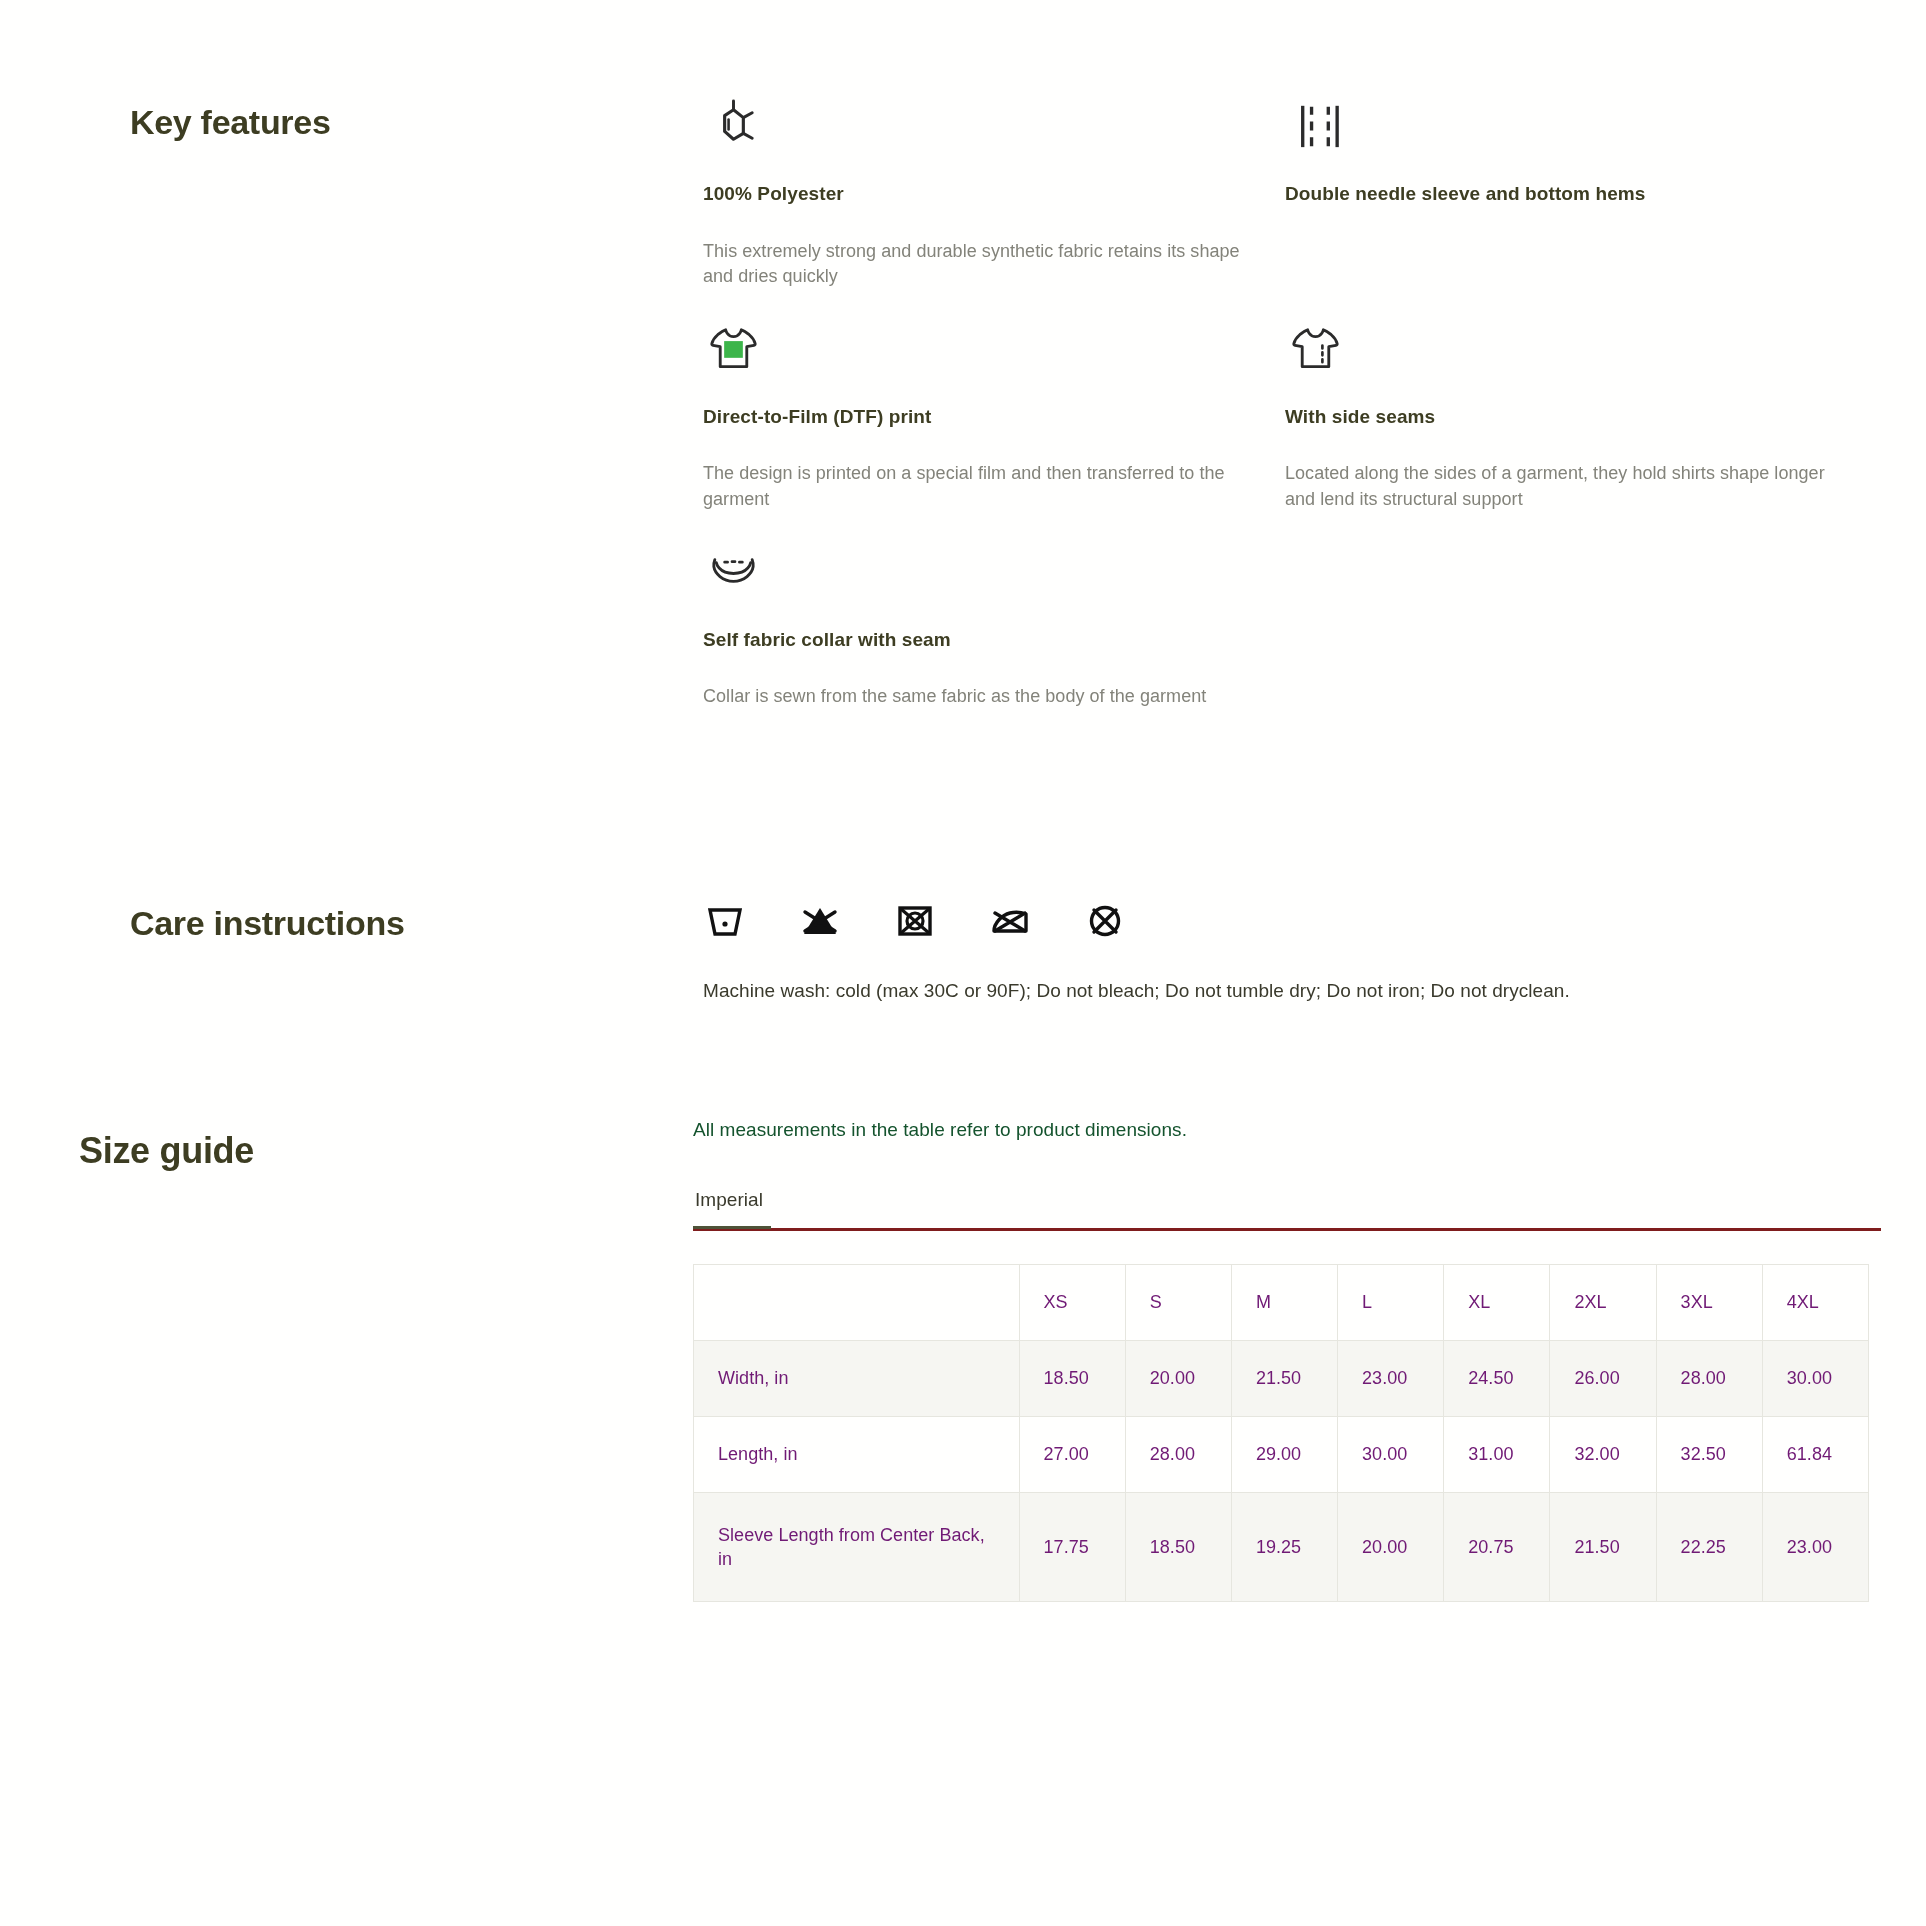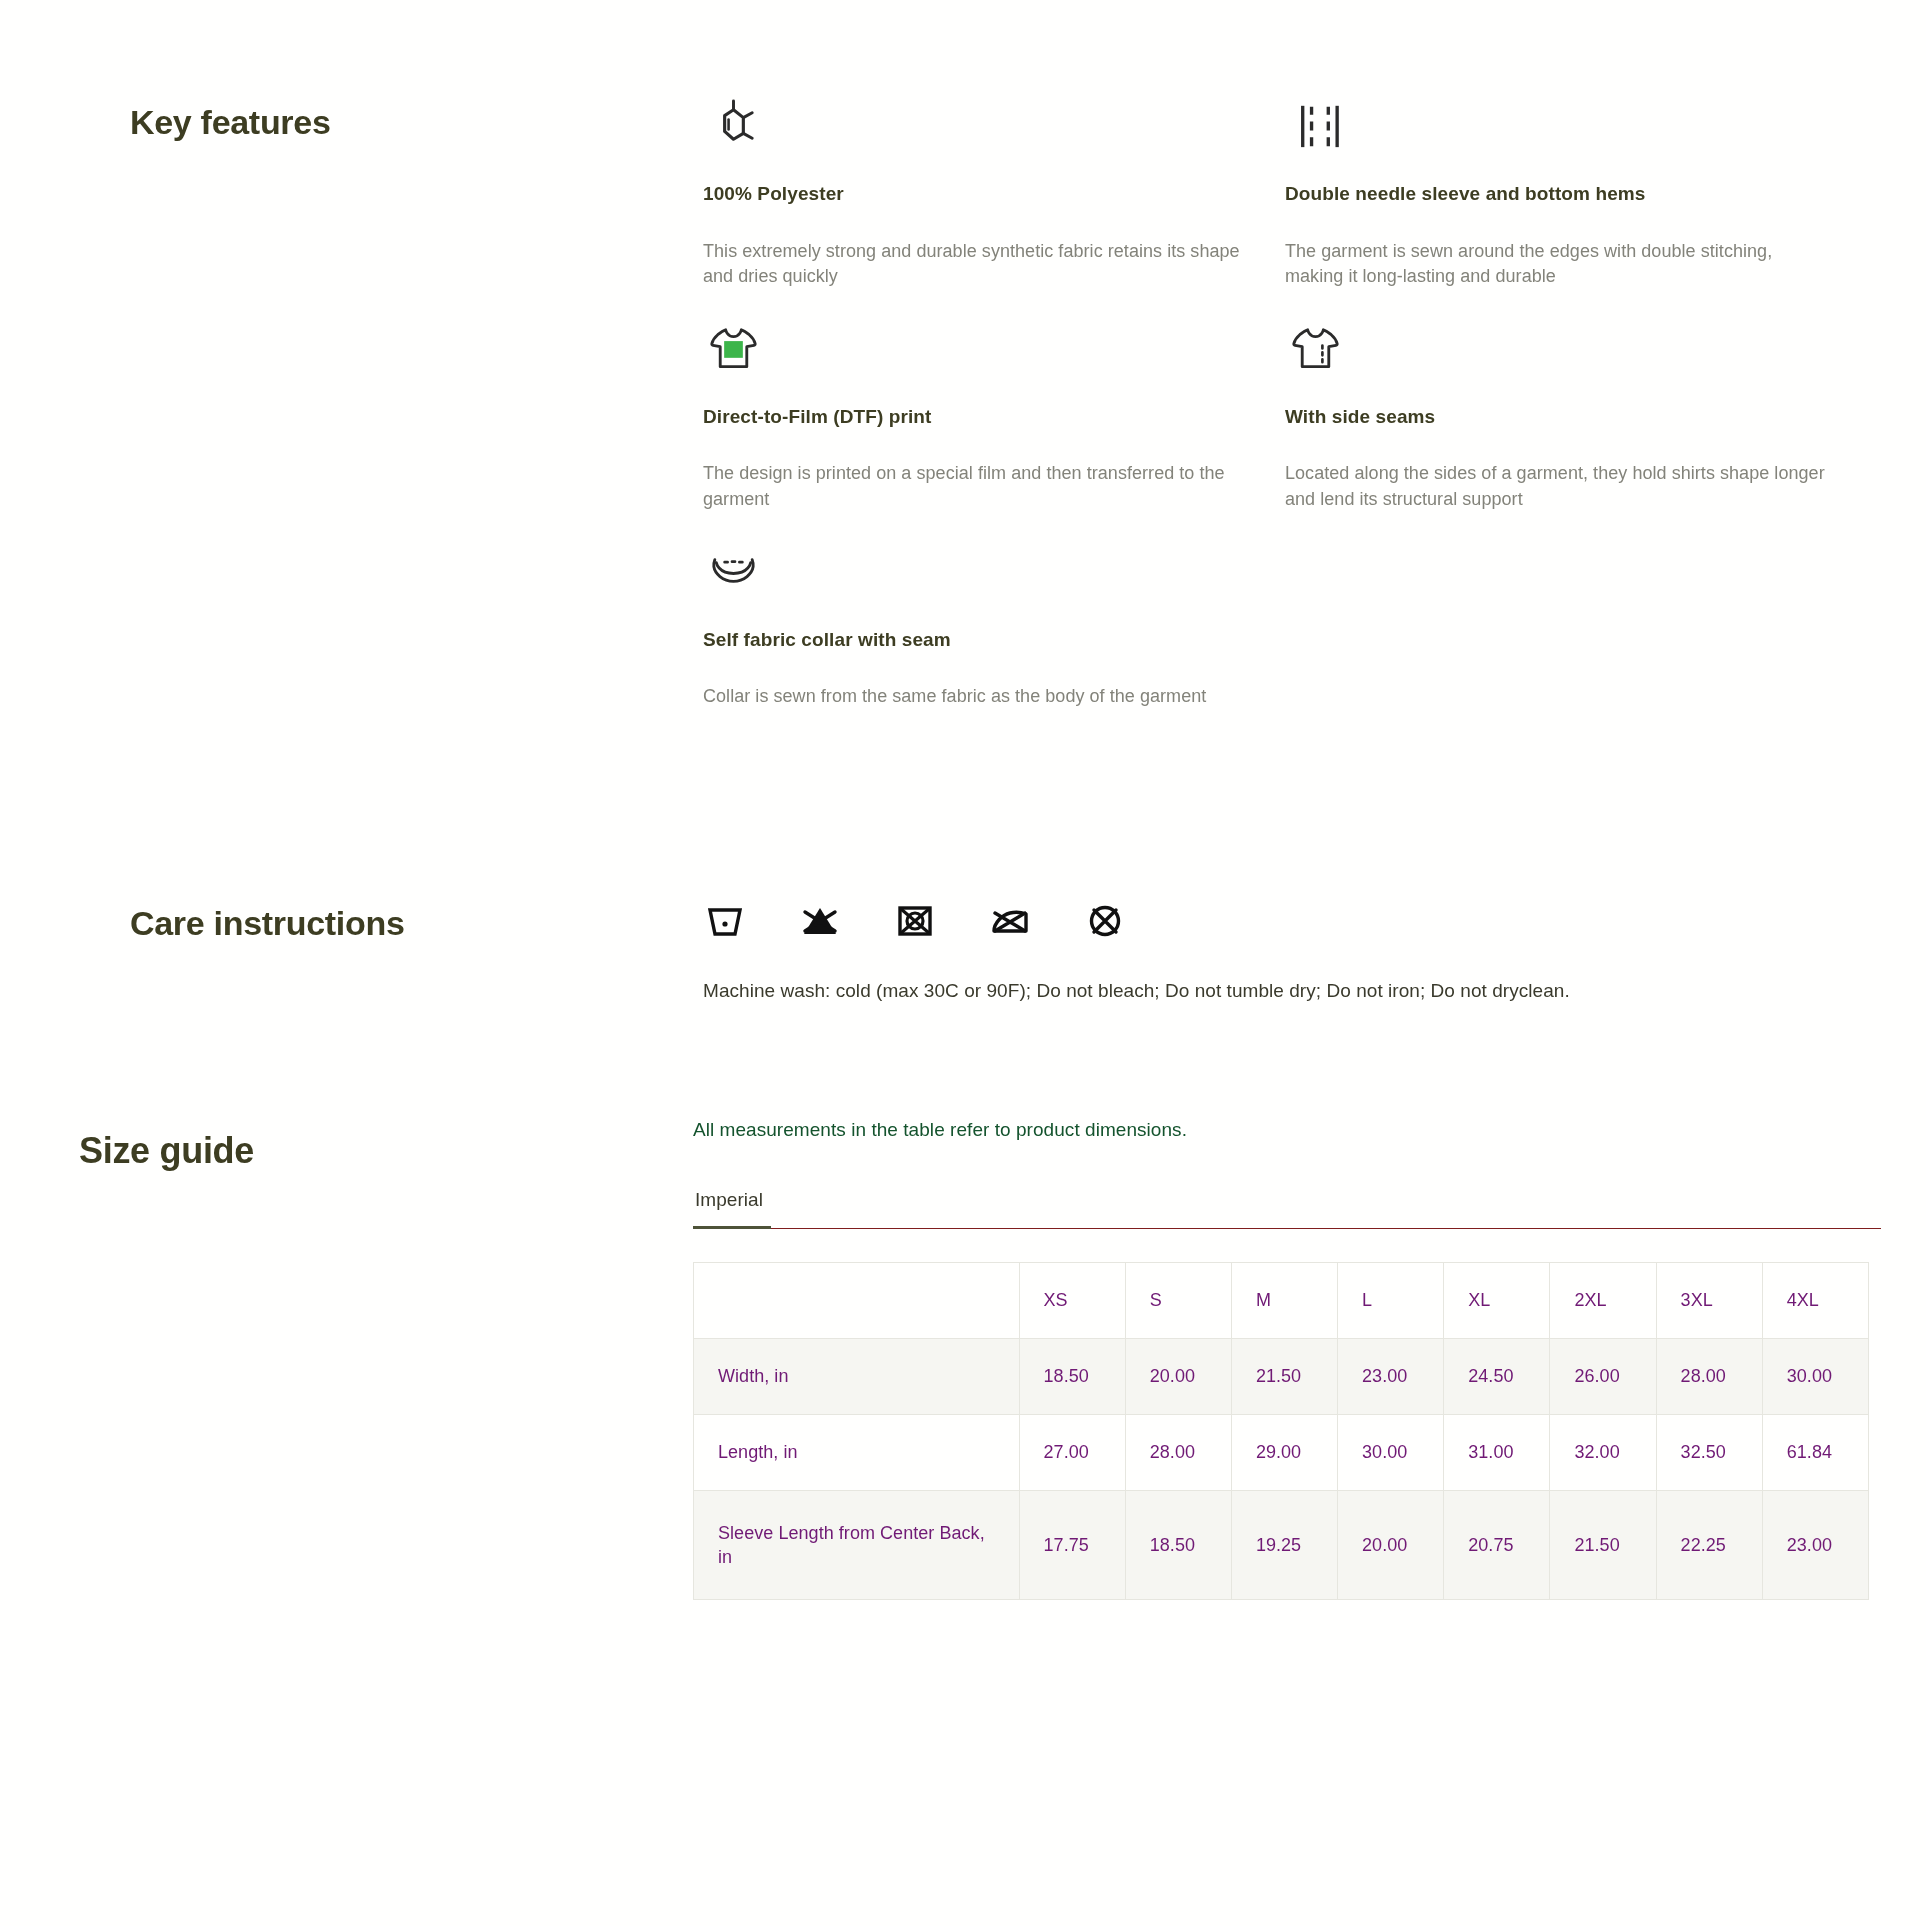--- a/index.html
+++ b/index.html
@@ -131,21 +131,21 @@
     width: 1188px;
   }
   .size-note {
     font-size: 19px;
     color: #14532d;
     margin-bottom: 48px;
     letter-spacing: 0.05px;
   }
   .tabs {
     display: flex;
-    border-bottom: 1px solid #7f1d1d;
+    border-bottom: 3px solid #7f1d1d;
     margin-bottom: 33px;
   }
   .tab {
     font-size: 19px;
     color: #3a3a2c;
     padding: 0 8px 15px 2px;
     margin-bottom: -1px;
     cursor: pointer;
     letter-spacing: 0.05px;
   }
@@ -208,21 +208,20 @@
       <div class="feature">
         <div class="feature-icon">
           <svg class="icon-svg" width="61" height="61" viewBox="0 0 62 62" fill="none">
             <path d="M18 12 L18 54" stroke="#2b2b2b" stroke-width="3.4" stroke-linecap="butt"></path>
             <path d="M27 13 L27 21 M27 28 L27 37 M27 44 L27 53" stroke="#2b2b2b" stroke-width="3.4" stroke-linecap="butt"></path>
             <path d="M44 13 L44 21 M44 28 L44 37 M44 44 L44 53" stroke="#2b2b2b" stroke-width="3.4" stroke-linecap="butt"></path>
             <path d="M53 12 L53 54" stroke="#2b2b2b" stroke-width="3.4" stroke-linecap="butt"></path>
           </svg>
         </div>
         <div class="feature-heading">Double needle sleeve and bottom hems</div>
-        <div class="feature-desc">The garment is sewn around the edges with double stitching, making it long-lasting and durable</div>
       </div>
 
       <div class="feature">
         <div class="feature-icon">
           <svg class="icon-svg" width="61" height="61" viewBox="0 0 62 62" fill="none">
             <path d="M23 13 C23 13 20 14 15 18 C11.5 21 9.5 25 9 27 C8.8 28 9.2 28.6 10.2 28.8 L17.5 30.2 L17.5 50.5 L44.5 50.5 L44.5 30.2 L51.8 28.8 C52.8 28.6 53.2 28 53 27 C52.5 25 50.5 21 47 18 C42 14 39 13 39 13 C39 13 37.5 20 31 20 C24.5 20 23 13 23 13 Z" stroke="#2b2b2b" stroke-width="2.9" stroke-linejoin="round" fill="none"></path>
             <rect x="21.5" y="24.5" width="19" height="17" fill="#3cb54a"></rect>
           </svg>
         </div>
         <div class="feature-heading">Direct-to-Film (DTF) print</div>

